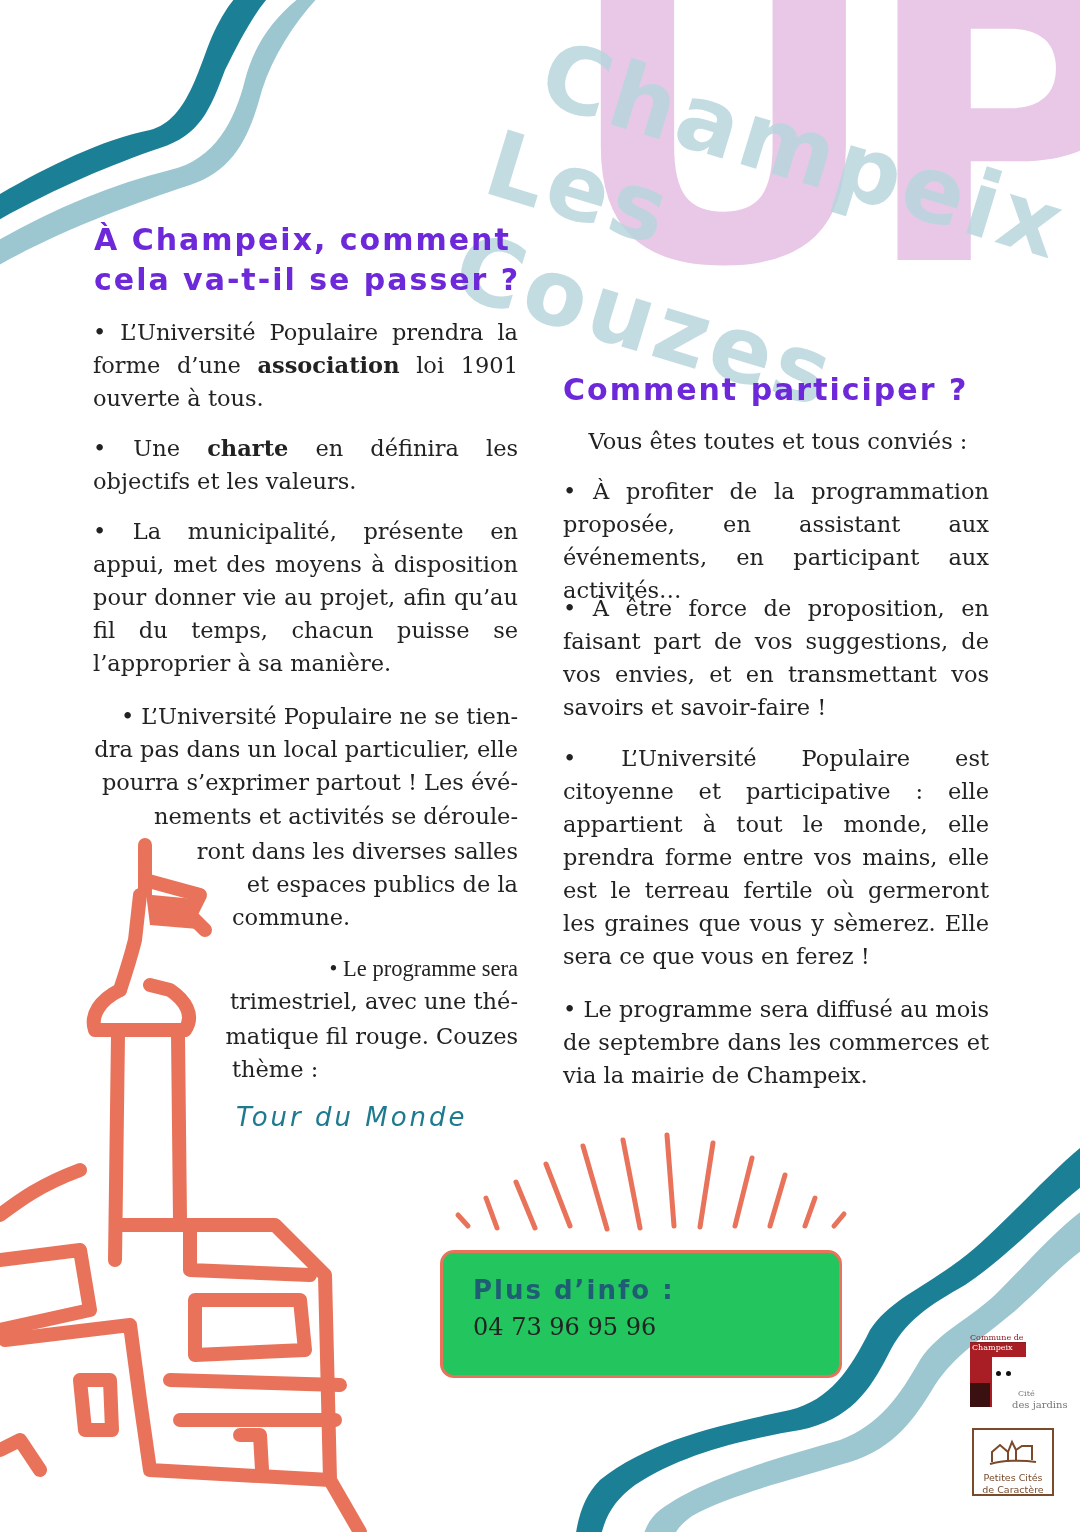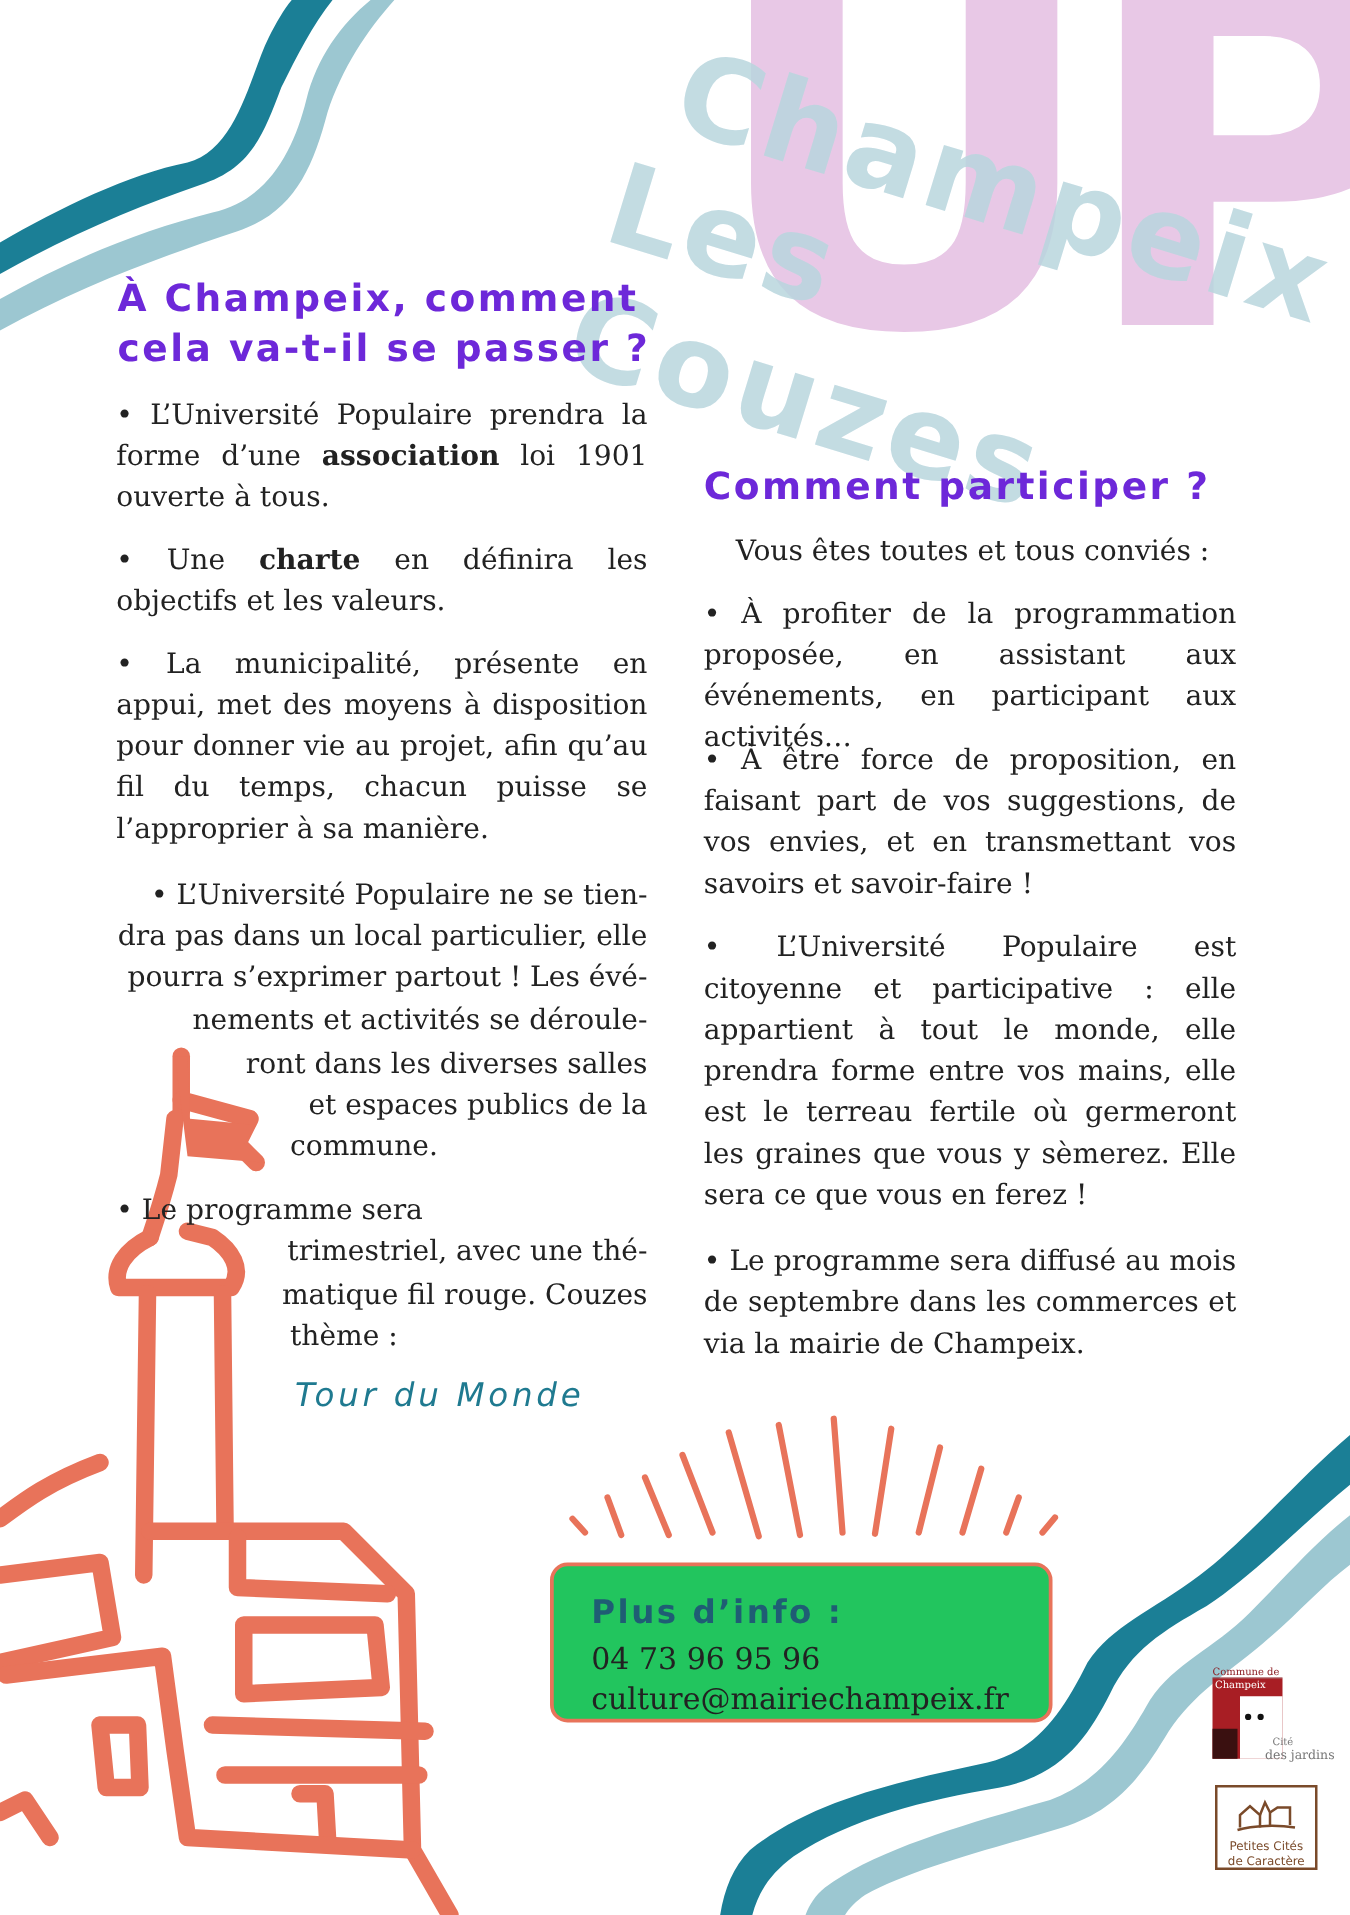--- a/index.html
+++ b/index.html
@@ -81,39 +81,38 @@
   <div class="para" style="left:93px;top:700px;width:425px;text-align:right;">• L’Université Populaire ne se tien-</div>
   <div class="para" style="left:93px;top:733px;width:425px;text-align:right;">dra pas dans un local particulier, elle</div>
   <div class="para" style="left:93px;top:766px;width:425px;text-align:right;">pourra s’exprimer partout ! Les évé-</div>
   <div class="para" style="left:93px;top:800px;width:425px;text-align:right;">nements et activités se déroule-</div>
   <div class="para" style="left:93px;top:835px;width:425px;text-align:right;">ront dans les diverses salles</div>
   <div class="para" style="left:93px;top:868px;width:425px;text-align:right;">et espaces publics de la</div>
   <div class="para" style="left:232px;top:901px;">commune.</div>
 </div>
 
 <div>
-  <div class="para" style="left:93px;top:952px;width:425px;text-align:left;">• Le programme sera</div>
+  <div class="para" style="left:93px;top:952px;width:425px;text-align:right;font-family:Liberation Serif, serif;">• Le programme sera</div>
   <div class="para" style="left:93px;top:985px;width:425px;text-align:right;">trimestriel, avec une thé-</div>
   <div class="para" style="left:93px;top:1020px;width:425px;text-align:right;">matique fil rouge. Couzes</div>
   <div class="para" style="left:232px;top:1053px;">thème :</div>
 </div>
 
 <div style="position:absolute;left:236px;top:1102px;font-family:'DejaVu Sans',sans-serif;font-style:italic;font-size:26px;color:#1f7a90;letter-spacing:3px;">Tour du Monde</div>
 
 <div class="heading" style="left:563px;top:372px;font-size:30px;">Comment participer  ?</div>
 <p class="para" style="left:563px;top:425px;width:430px;text-align:center;">Vous êtes toutes et tous conviés :</p>
 <p class="para justify" style="left:563px;top:475px;width:426px;">• À profiter de la programmation proposée, en assistant aux événements, en participant aux activités…</p>
 <p class="para justify" style="left:563px;top:592px;width:426px;">• À être force de proposition, en faisant part de vos suggestions, de vos envies, et en transmettant vos savoirs et savoir-faire !</p>
 <p class="para justify" style="left:563px;top:742px;width:426px;">• L’Université Populaire est citoyenne et participative : elle appartient à tout le monde, elle prendra forme entre vos mains, elle est le terreau fertile où germeront les graines que vous y sèmerez. Elle sera ce que vous en ferez !</p>
 <p class="para justify" style="left:563px;top:993px;width:426px;">• Le programme sera diffusé au mois de septembre dans les commerces et via la mairie de Champeix.</p>
 
 <div class="infobox">
   <div class="info-title">Plus d’info :</div>
   <div class="info-line" style="top:60px;">04 73 96 95 96</div>
-  <div class="info-line" style="top:92px;">culture@mairiechampeix.fr</div>
 </div>
 
 <div style="position:absolute;left:970px;top:1333px;width:84px;height:80px;">
   <div style="font-family:'DejaVu Serif',serif;font-size:8px;color:#8a1c22;border-bottom:1px solid #8a1c22;width:56px;white-space:nowrap;">Commune de</div>
   <div style="position:relative;width:56px;height:64px;background:#a81e24;">
     <div style="font-family:'DejaVu Serif',serif;font-size:8px;color:#fff;padding-left:2px;">Champeix</div>
     <div style="position:absolute;left:22px;top:14px;width:34px;height:50px;background:#fff;"></div>
     <div style="position:absolute;left:26px;top:28px;width:5px;height:5px;background:#111;border-radius:50%;"></div>
     <div style="position:absolute;left:36px;top:28px;width:5px;height:5px;background:#111;border-radius:50%;"></div>
     <div style="position:absolute;left:0;top:40px;width:20px;height:24px;background:#3a1010;"></div>

